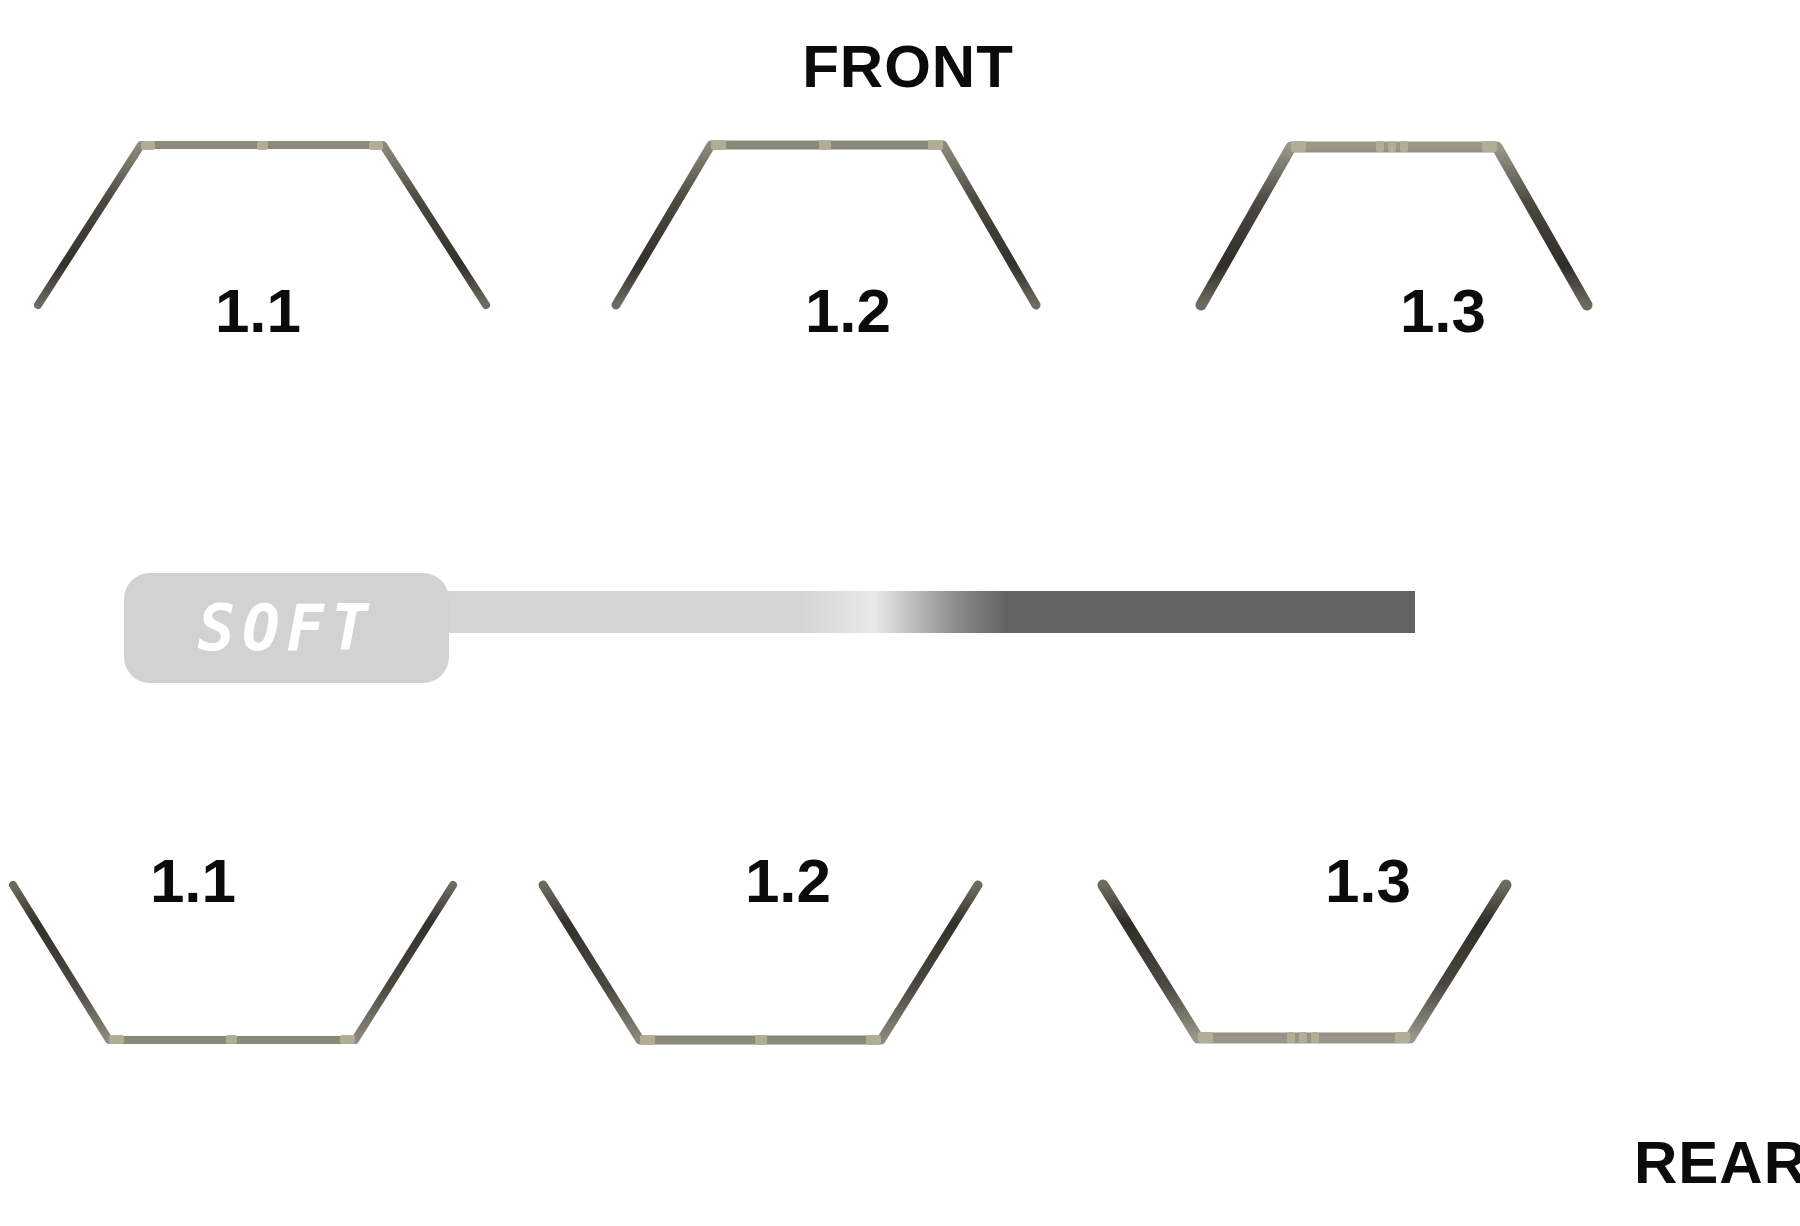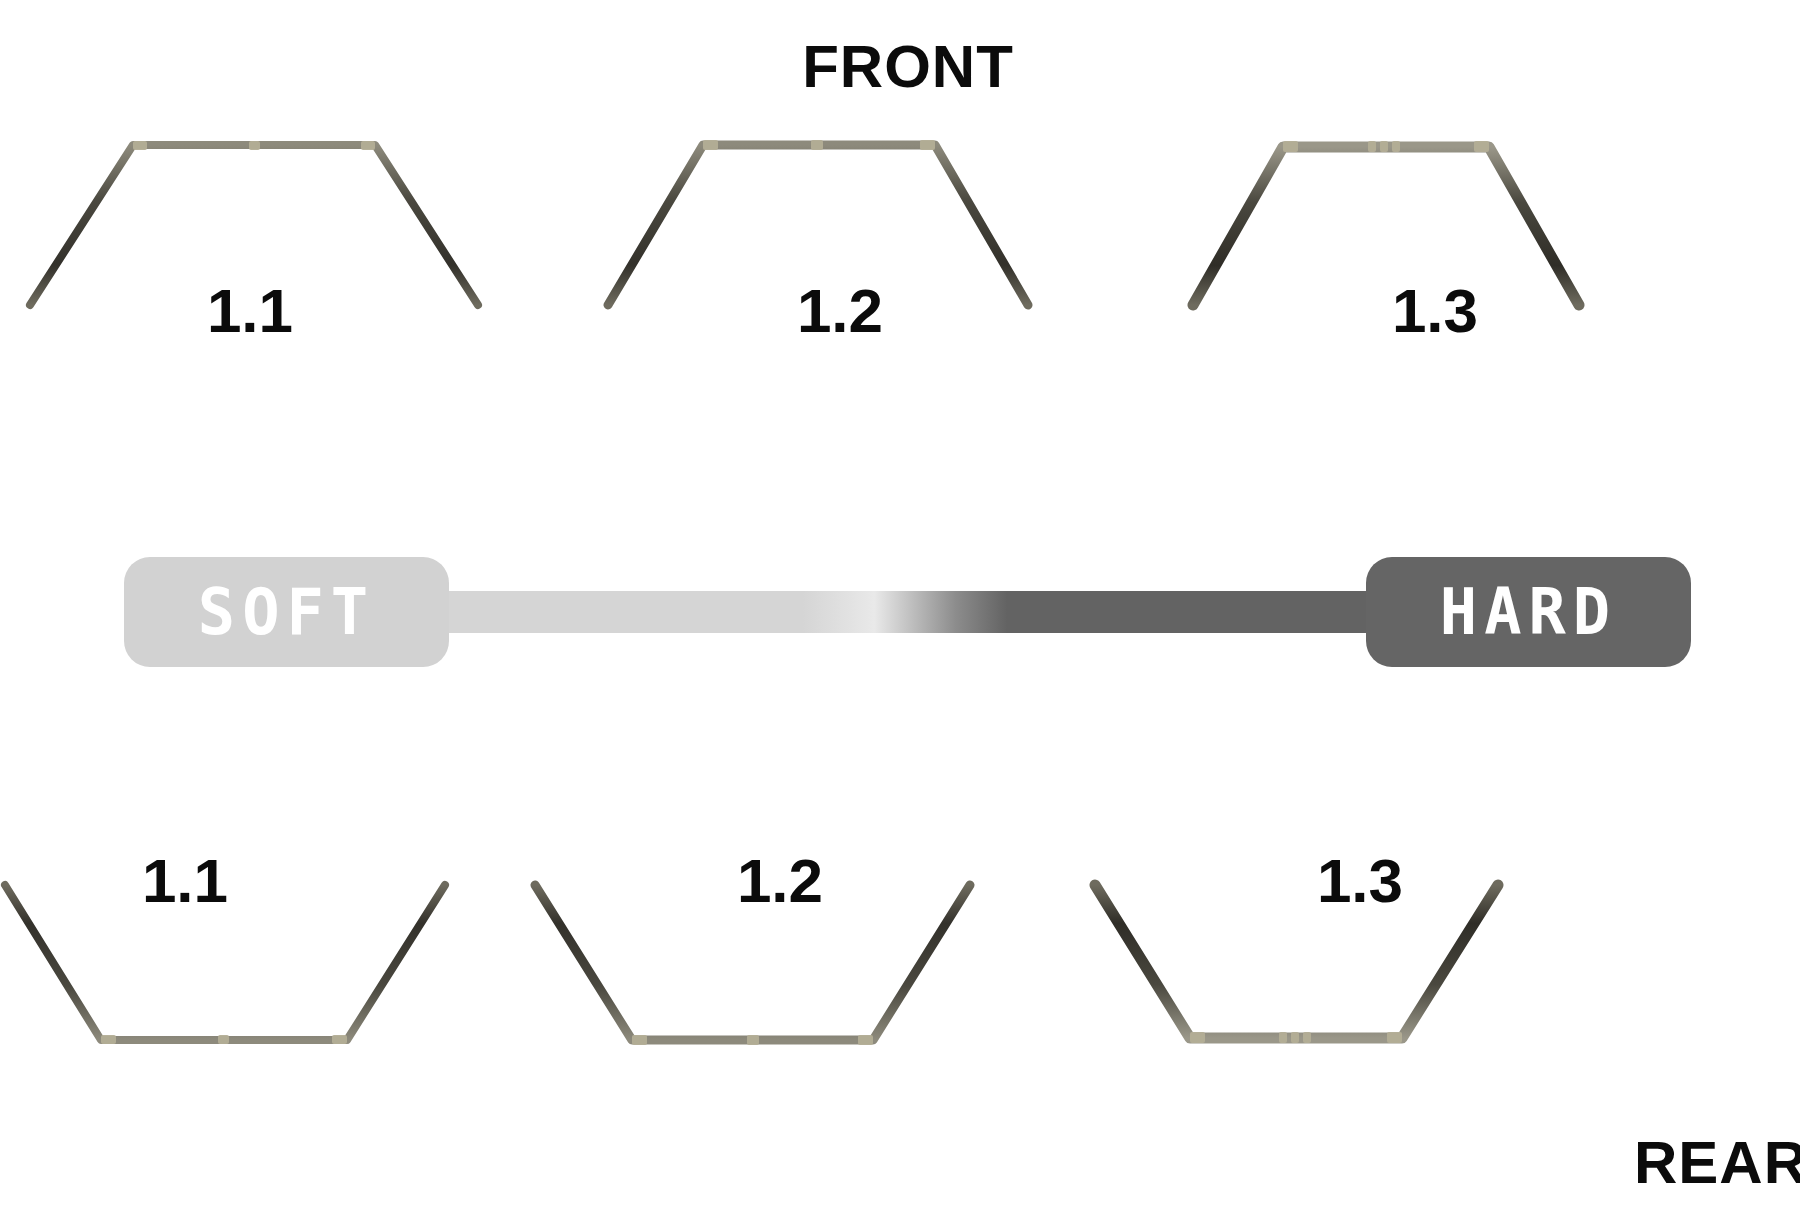--- a/index.html
+++ b/index.html
@@ -23,21 +23,21 @@
     font-weight:bold;
     font-size:60px;
     letter-spacing:1px;
     color:#0b0b0b;
     font-family:"Liberation Sans", sans-serif;
   }
   #caption-front { top:32px; }
   #caption-rear  { top:1128px;text-align:right; }
 
   
-  .bar-row { position:absolute; left:0; width:1724px; }
+  .bar-row { position:absolute; left:8px; width:1724px; }
   #front-row { top:120px;  height:230px; }
   #rear-row  { top:860px;  height:230px; }
 
   .bar-cell {
     position:absolute;
     top:0;
     width:560px;
     height:230px;
   }
   .bar-cell svg { display:block; width:560px; height:230px; overflow:visible; }
@@ -65,26 +65,27 @@
   #scale-track {
     position:absolute;
     left:395px; top:34px;
     width:1020px; height:42px;
     background:linear-gradient(to right,
         #d5d5d5 0%, #d5d5d5 40%, #e9e9e9 47%,
         #8c8c8c 55%, #636363 60%, #636363 100%);
   }
   .scale-pill {
     position:absolute;
-    top:0;
+    top:16px;
     height:110px;
     border-radius:26px;
     display:flex;
     align-items:center;
     justify-content:center;
+    font-style:italic;
   }
   #pill-soft {
     left:124px; width:325px;
     background:#d2d2d2;
   }
   #pill-hard {
     left:1366px; width:325px;
     background:#656565;
   }
   .scale-pill-label {
@@ -162,23 +163,20 @@
     </div>
   </div>
 
   <div id="scale">
     <div id="scale-track"></div>
 
     <div class="scale-pill" id="pill-soft">
       <span class="scale-pill-label">SOFT</span>
     </div>
 
-    <div class="scale-pill" id="pill-hard">
-      <span class="scale-pill-label">HARD</span>
-    </div>
   </div>
 
   <div class="bar-row" id="rear-row">
 
     <div class="bar-cell" style="left:-95px;">
       <svg viewBox="0 0 560 230" xmlns="http://www.w3.org/2000/svg">
         <defs>
           <linearGradient id="gR11" x1="0" y1="0" x2="0" y2="1">
             <stop offset="0%" stop-color="#6e6b5e"></stop>
             <stop offset="25%" stop-color="#33312b"></stop>

